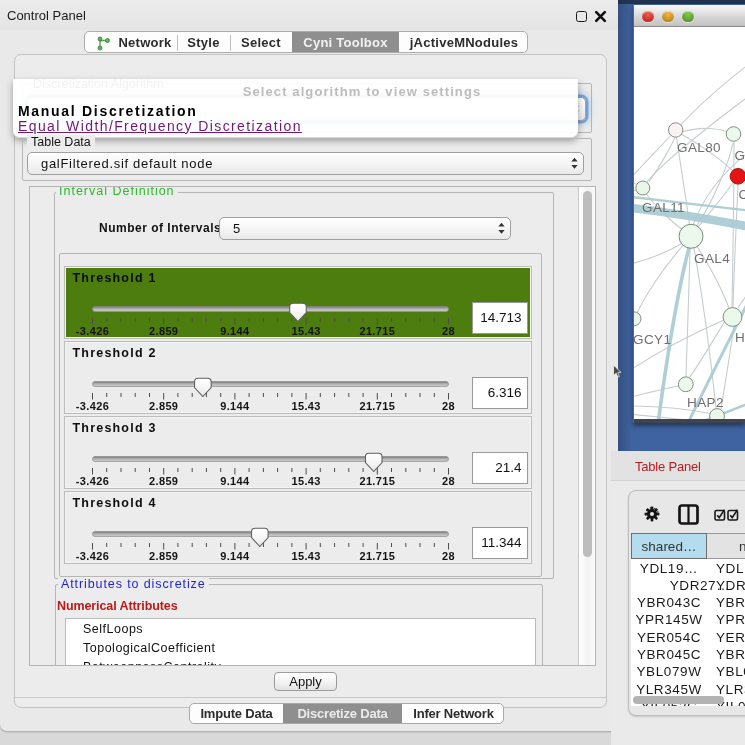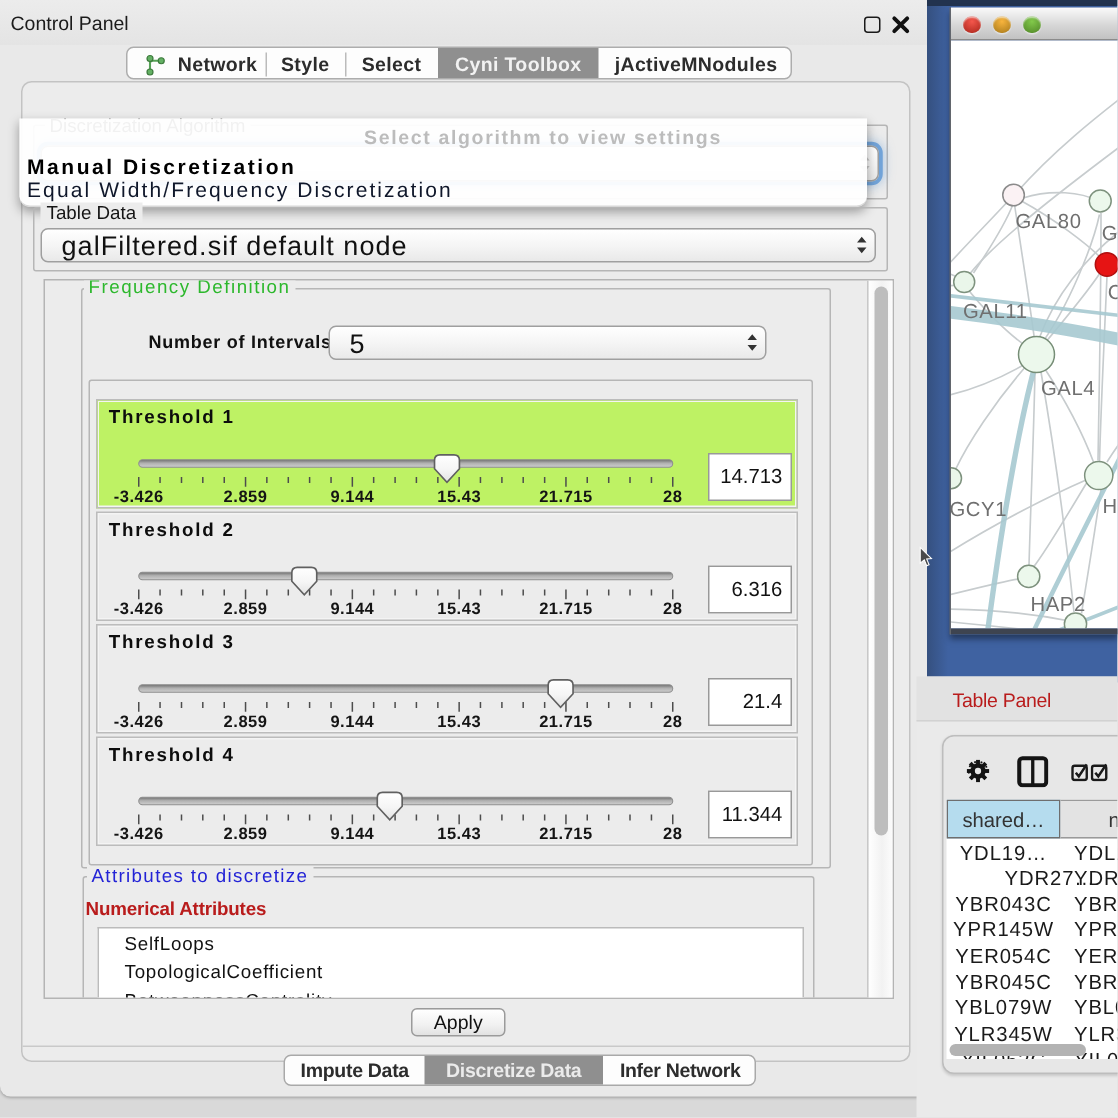--- a/index.html
+++ b/index.html
@@ -1,20 +1,20 @@
 <!DOCTYPE html>
 <html><head><meta charset="utf-8"><style>
 *{margin:0;padding:0;box-sizing:border-box;}
 html,body{width:745px;height:745px;overflow:hidden;}
 body{font-family:"Liberation Sans",sans-serif;background:#d9d9d9;position:relative;}
 .abs{position:absolute;}
 .lbl{position:absolute;white-space:nowrap;}
 .combo{position:absolute;border:1px solid #9f9f9f;border-radius:5px;
  background:linear-gradient(#ffffff,#f4f4f4 55%,#e9e9e9);height:23px;}
-.combo .ctext{position:absolute;left:13px;top:0;line-height:22px;font-size:18px;letter-spacing:.7px;color:#111;}
+.combo .ctext{position:absolute;left:13px;top:0;line-height:22px;font-size:13px;letter-spacing:.7px;color:#111;}
 .carr{position:absolute;right:4px;top:0;width:9px;height:100%;}
 .grp{position:absolute;border:1px solid #b6b6b6;border-radius:2px;}
 .gtit{position:absolute;background:#ececec;padding:0 3px;font-size:12.5px;line-height:13px;white-space:nowrap;}
 </style></head><body>
 
 <div class="abs" style="left:0;top:0;width:620px;height:731px;background:#e9e9e9;border-radius:0 0 7px 7px;box-shadow:1px 0 0 #b5b5b5,0 1px 2px rgba(0,0,0,.25);">
 <div class="abs" style="left:0;top:0;width:620px;height:30px;background:linear-gradient(#ececec,#e4e4e4);"></div>
 <div class="lbl" style="left:7px;top:8px;font-size:13px;color:#1b1b1b;">Control Panel</div>
 <div class="abs" style="left:576px;top:11px;width:11px;height:11px;border:1.8px solid #1a1a1a;border-radius:2.5px;"></div>
 <svg class="abs" style="left:594px;top:10px;" width="13" height="13" viewBox="0 0 13 13">
@@ -24,41 +24,41 @@
 <div class="grp" style="left:22px;top:83px;width:570px;height:50px;"></div>
 <div class="lbl" style="left:30px;top:77px;font-size:12.5px;color:#141414;background:#ececec;padding:0 3px;">Discretization Algorithm</div>
 <div class="combo" style="left:27px;top:97px;width:559px;height:24px;box-shadow:0 0 0 2.5px rgba(104,157,214,.9),0 0 7px 3px rgba(104,157,214,.5);">
       <svg class="carr" width="9" height="22" viewBox="0 0 9 22">
         <path d="M1.2 9 L4.5 5.0 L7.8 9 Z M1.2 12.6 L4.5 16.6 L7.8 12.6 Z" fill="#aaa" opacity="0.6"></path>
       </svg>
     </div>
 <div class="abs" style="left:13px;top:79px;width:565px;height:59px;background:rgba(255,255,255,.94);border-radius:0 0 7px 7px;box-shadow:0 3px 7px rgba(0,0,0,.35);border-bottom:1px solid #d8d8d8;"></div>
 <div class="lbl" style="left:18px;top:103px;font-size:14px;font-weight:700;letter-spacing:1.7px;color:#000;">Manual Discretization</div>
 <div class="lbl" style="left:242px;top:84px;width:240px;text-align:center;font-size:13px;font-weight:700;letter-spacing:1.1px;color:#bcbcbc;">Select algorithm to view settings</div>
-<div class="lbl" style="left:18px;top:117.5px;font-size:14px;letter-spacing:1.4px;color:#0f172a;">Equal Width/Frequency Discretization</div>
+<div class="lbl" style="left:18px;top:117.5px;font-size:14px;letter-spacing:1.4px;color:#701a75;text-decoration:underline;">Equal Width/Frequency Discretization</div>
 <div class="grp" style="left:22px;top:138px;width:570px;height:43px;"></div>
 <div class="lbl" style="left:27px;top:134.5px;font-size:12.5px;color:#141414;background:#ececec;padding:0 4px;">Table Data</div>
 <div class="combo" style="left:27px;top:152px;width:557px;height:23px;">
       <span class="ctext">galFiltered.sif default node</span>
       <svg class="carr" width="9" height="22" viewBox="0 0 9 22">
         <path d="M1.2 9 L4.5 5.0 L7.8 9 Z M1.2 12.6 L4.5 16.6 L7.8 12.6 Z" fill="#333"></path>
       </svg>
     </div>
 <div class="abs" style="left:29px;top:186px;width:567px;height:480px;background:#ececec;border:1px solid #b4b4b4;overflow:hidden;">
 <div class="grp" style="left:23.5px;top:5px;width:500px;height:387px;"></div>
-<div class="gtit" style="left:26px;top:-2px;color:#2db82d;letter-spacing:1px;">Frequency Definition</div>
+<div class="gtit" style="left:26px;top:-2px;color:#2db82d;letter-spacing:1px;">Interval Definition</div>
 <div class="lbl" style="left:69px;top:34px;width:112px;text-align:right;font-size:12px;font-weight:700;letter-spacing:.5px;color:#111;">Number of Intervals</div>
 <div class="combo" style="left:189px;top:30px;width:292px;height:23px;">
         <span class="ctext">5</span>
         <svg class="carr" width="9" height="22" viewBox="0 0 9 22">
           <path d="M1.2 9 L4.5 5.0 L7.8 9 Z M1.2 12.6 L4.5 16.6 L7.8 12.6 Z" fill="#333"></path>
         </svg>
       </div>
 <div class="grp" style="left:29px;top:66px;width:483px;height:324px;"></div>
-<div class="abs" style="left:33.5px;top:79px;width:468px;height:73px;border:1px solid #bcbcbc;box-shadow:inset 0 0 0 1px #f4f4f4;background:#bef264;">
+<div class="abs" style="left:33.5px;top:79px;width:468px;height:73px;border:1px solid #bcbcbc;box-shadow:inset 0 0 0 1px #f4f4f4;background:#4d7c0f;">
 <div class="lbl" style="left:8px;top:4px;font-size:12.5px;font-weight:700;letter-spacing:1.2px;color:#0d0d0d;">Threshold 1</div>
 <svg class="abs" style="left:0;top:0;" width="466" height="71" viewBox="0 0 466 71">
           <defs>
             <linearGradient id="tg" x1="0" y1="0" x2="0" y2="1">
               <stop offset="0" stop-color="#ffffff"></stop>
               <stop offset="0.55" stop-color="#f5f5f5"></stop>
               <stop offset="1" stop-color="#e3e3e3"></stop>
             </linearGradient>
             <linearGradient id="trg" x1="0" y1="0" x2="0" y2="1">
               <stop offset="0" stop-color="#6f6f6f"></stop>

